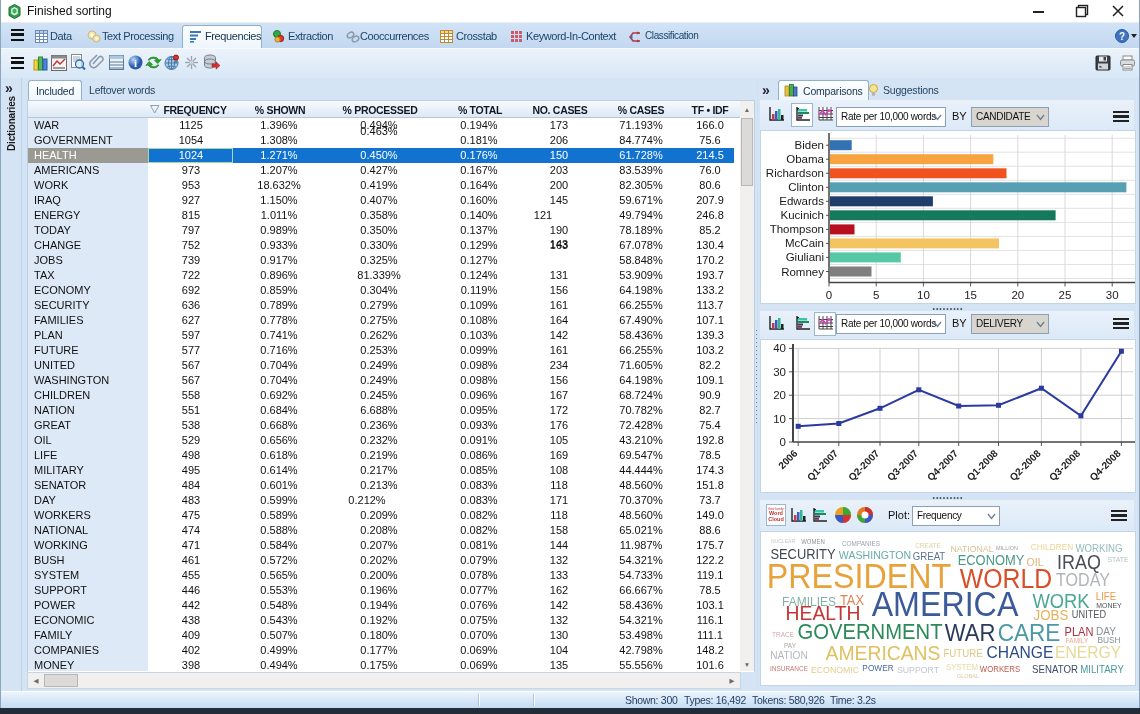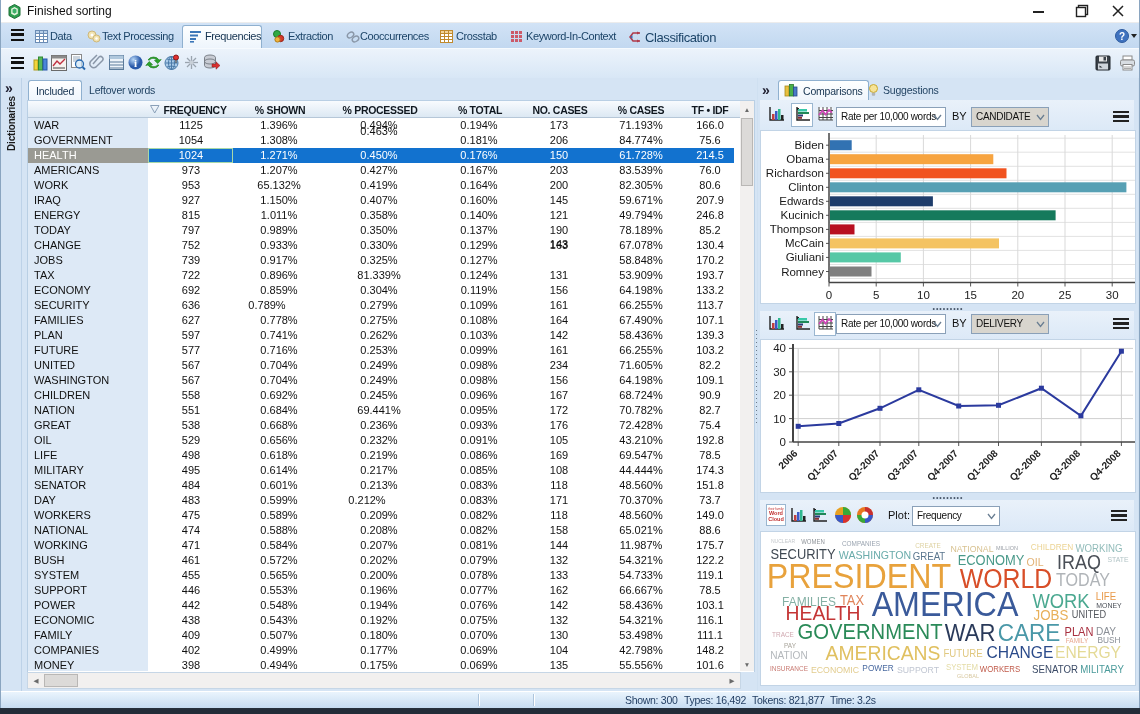--- a/index.html
+++ b/index.html
@@ -112,21 +112,21 @@
         <rect x="5" y="9" width="3" height="3"></rect>
         <rect x="9" y="9" width="3" height="3"></rect>
       </g>
     </svg></div>
 <div class="abs" style="left:526px;top:30px;font-size:11px;letter-spacing:-0.4px;color:#1c4468">Keyword-In-Context</div>
 <div class="abs" style="left:628px;top:29px"><svg width="14" height="12" viewBox="0 0 14 12">
       <path d="M12 2 L5 2 L2 6 L5 10 L12 10" fill="none" stroke="#b03a4a" stroke-width="1.5"></path>
       <path d="M12 2 l-3 -1.5 v3 Z M12 10 l-3 -1.5 v3 Z" fill="#b03a4a"></path>
       <path d="M2 6 l2.5 -1.8 v3.6 Z" fill="#3a6ab0"></path>
     </svg></div>
-<div class="abs" style="left:645px;top:30px;font-size:13px;letter-spacing:-0.4px;color:#1c4468">Classification</div>
+<div class="abs" style="left:645px;top:30px;font-size:10px;letter-spacing:-0.4px;color:#1c4468">Classification</div>
 <div class="abs" style="left:1114px;top:28px"><svg width="16" height="16" viewBox="0 0 16 16">
       <circle cx="8" cy="8" r="6.5" fill="#3f72bf" stroke="#2d5a9e"></circle>
       <text x="8" y="11.5" font-size="10" font-weight="bold" fill="#fff" text-anchor="middle" font-family="Liberation Sans">?</text>
     </svg></div>
 <div class="abs" style="left:1131px;top:34px;width:0;height:0;border-left:3px solid transparent;border-right:3px solid transparent;border-top:4px solid #222"></div>
 <div class="abs" id="toolbar"></div>
 <div class="abs hamb" style="left:11px;top:57px"></div>
 <div class="abs" style="left:33px;top:55px"><svg width="15" height="16" viewBox="0 0 15 16">
       <rect x="1" y="5" width="4" height="10" fill="#f2d53a" stroke="#b09a1e"></rect>
       <rect x="5.5" y="2" width="4" height="13" fill="#58b858" stroke="#2f8a30"></rect>
@@ -255,40 +255,40 @@
 <div class="row wname" style="top:45px">AMERICANS</div>
 <div class="row num" style="left:118px;top:45px">973</div>
 <div class="row num" style="left:206px;top:45px">1.207%</div>
 <div class="row num" style="left:306px;top:45px">0.427%</div>
 <div class="row num" style="left:406px;top:45px">0.167%</div>
 <div class="row num" style="left:486px;top:45px">203</div>
 <div class="row num" style="left:568px;top:45px">83.539%</div>
 <div class="row num" style="left:637px;top:45px">76.0</div>
 <div class="row wname" style="top:60px">WORK</div>
 <div class="row num" style="left:118px;top:60px">953</div>
-<div class="row num" style="left:206px;top:60px">65.132%</div>
+<div class="row num" style="left:206px;top:60px">18.632%</div>
 <div class="row num" style="left:306px;top:60px">0.419%</div>
 <div class="row num" style="left:406px;top:60px">0.164%</div>
 <div class="row num" style="left:486px;top:60px">200</div>
 <div class="row num" style="left:568px;top:60px">82.305%</div>
 <div class="row num" style="left:637px;top:60px">80.6</div>
 <div class="row wname" style="top:75px">IRAQ</div>
 <div class="row num" style="left:118px;top:75px">927</div>
 <div class="row num" style="left:206px;top:75px">1.150%</div>
 <div class="row num" style="left:306px;top:75px">0.407%</div>
 <div class="row num" style="left:406px;top:75px">0.160%</div>
 <div class="row num" style="left:486px;top:75px">145</div>
 <div class="row num" style="left:568px;top:75px">59.671%</div>
 <div class="row num" style="left:637px;top:75px">207.9</div>
 <div class="row wname" style="top:90px">ENERGY</div>
 <div class="row num" style="left:118px;top:90px">815</div>
 <div class="row num" style="left:206px;top:90px">1.011%</div>
 <div class="row num" style="left:306px;top:90px">0.358%</div>
 <div class="row num" style="left:406px;top:90px">0.140%</div>
-<div class="row num" style="left:486px;top:90px">121</div>
+<div class="row num" style="left:470px;top:90px">121</div>
 <div class="row num" style="left:568px;top:90px">49.794%</div>
 <div class="row num" style="left:637px;top:90px">246.8</div>
 <div class="row wname" style="top:105px">TODAY</div>
 <div class="row num" style="left:118px;top:105px">797</div>
 <div class="row num" style="left:206px;top:105px">0.989%</div>
 <div class="row num" style="left:306px;top:105px">0.350%</div>
 <div class="row num" style="left:406px;top:105px">0.137%</div>
 <div class="row num" style="left:486px;top:105px">190</div>
 <div class="row num" style="left:568px;top:105px">78.189%</div>
 <div class="row num" style="left:637px;top:105px">85.2</div>
@@ -319,21 +319,21 @@
 <div class="row wname" style="top:165px">ECONOMY</div>
 <div class="row num" style="left:118px;top:165px">692</div>
 <div class="row num" style="left:206px;top:165px">0.859%</div>
 <div class="row num" style="left:306px;top:165px">0.304%</div>
 <div class="row num" style="left:406px;top:165px">0.119%</div>
 <div class="row num" style="left:486px;top:165px">156</div>
 <div class="row num" style="left:568px;top:165px">64.198%</div>
 <div class="row num" style="left:637px;top:165px">133.2</div>
 <div class="row wname" style="top:180px">SECURITY</div>
 <div class="row num" style="left:118px;top:180px">636</div>
-<div class="row num" style="left:194px;top:180px">0.789%</div>
+<div class="row num" style="left:206px;top:180px">0.789%</div>
 <div class="row num" style="left:306px;top:180px">0.279%</div>
 <div class="row num" style="left:406px;top:180px">0.109%</div>
 <div class="row num" style="left:486px;top:180px">161</div>
 <div class="row num" style="left:568px;top:180px">66.255%</div>
 <div class="row num" style="left:637px;top:180px">113.7</div>
 <div class="row wname" style="top:195px">FAMILIES</div>
 <div class="row num" style="left:118px;top:195px">627</div>
 <div class="row num" style="left:206px;top:195px">0.778%</div>
 <div class="row num" style="left:306px;top:195px">0.275%</div>
 <div class="row num" style="left:406px;top:195px">0.108%</div>
@@ -376,21 +376,21 @@
 <div class="row num" style="left:118px;top:270px">558</div>
 <div class="row num" style="left:206px;top:270px">0.692%</div>
 <div class="row num" style="left:306px;top:270px">0.245%</div>
 <div class="row num" style="left:406px;top:270px">0.096%</div>
 <div class="row num" style="left:486px;top:270px">167</div>
 <div class="row num" style="left:568px;top:270px">68.724%</div>
 <div class="row num" style="left:637px;top:270px">90.9</div>
 <div class="row wname" style="top:285px">NATION</div>
 <div class="row num" style="left:118px;top:285px">551</div>
 <div class="row num" style="left:206px;top:285px">0.684%</div>
-<div class="row num" style="left:306px;top:285px">69.441%</div>
+<div class="row num" style="left:306px;top:285px">6.688%</div>
 <div class="row num" style="left:406px;top:285px">0.095%</div>
 <div class="row num" style="left:486px;top:285px">172</div>
 <div class="row num" style="left:568px;top:285px">70.782%</div>
 <div class="row num" style="left:637px;top:285px">82.7</div>
 <div class="row wname" style="top:300px">GREAT</div>
 <div class="row num" style="left:118px;top:300px">538</div>
 <div class="row num" style="left:206px;top:300px">0.668%</div>
 <div class="row num" style="left:306px;top:300px">0.236%</div>
 <div class="row num" style="left:406px;top:300px">0.093%</div>
 <div class="row num" style="left:486px;top:300px">176</div>
@@ -840,18 +840,18 @@
       <div style="position:absolute;left:239px;top:137px;transform-origin:0 0;transform:scaleX(0.92) translate(-50%,-50%);font-size:8.5px;color:#c05a4a;white-space:nowrap">WORKERS</div>
       <div style="position:absolute;left:294px;top:137px;transform-origin:0 0;transform:scaleX(0.92) translate(-50%,-50%);font-size:10.5px;color:#3a4a66;white-space:nowrap">SENATOR</div>
       <div style="position:absolute;left:341px;top:137px;transform-origin:0 0;transform:scaleX(0.92) translate(-50%,-50%);font-size:10.5px;color:#4a9a9a;white-space:nowrap">MILITARY</div>
     </div>
 </div>
 <div class="abs" id="statusbar">
   <div class="ssep" style="left:478px"></div>
   <div class="ssep" style="left:533px"></div>
   <span class="abs" style="left:625px;top:2px">Shown: 300</span>
   <span class="abs" style="left:684px;top:2px">Types: 16,492</span>
-  <span class="abs" style="left:752px;top:2px">Tokens: 821,877</span>
+  <span class="abs" style="left:752px;top:2px">Tokens: 580,926</span>
   <span class="abs" style="left:830px;top:2px">Time: 3.2s</span>
 </div>
 <div class="abs" id="winborder"></div>
 <div class="abs" style="left:0;top:0;width:1px;height:708px;background:#8aa5c0"></div>
 <div class="abs" style="left:1139px;top:0;width:1px;height:708px;background:#8aa5c0"></div>
 
 </body></html>

